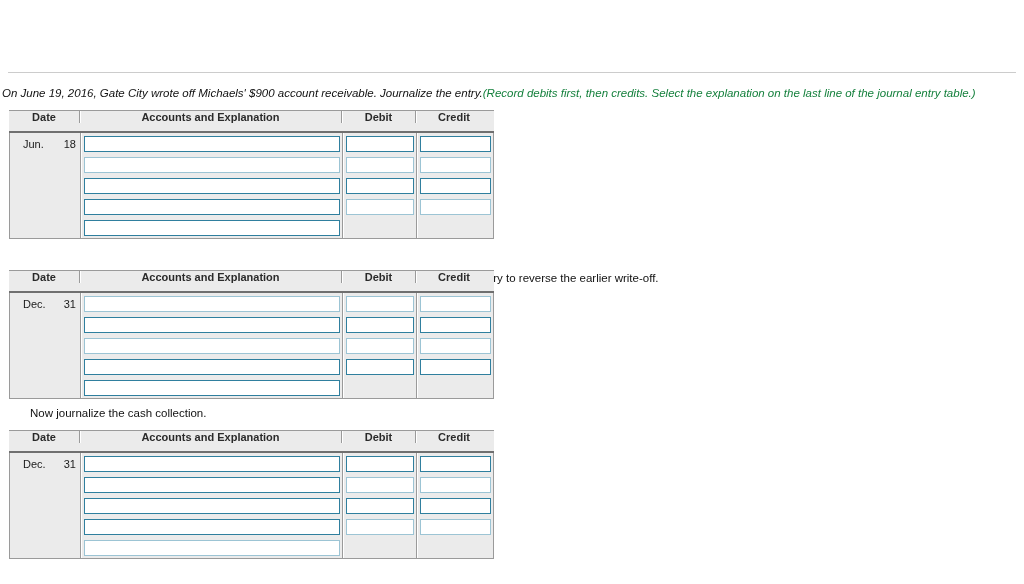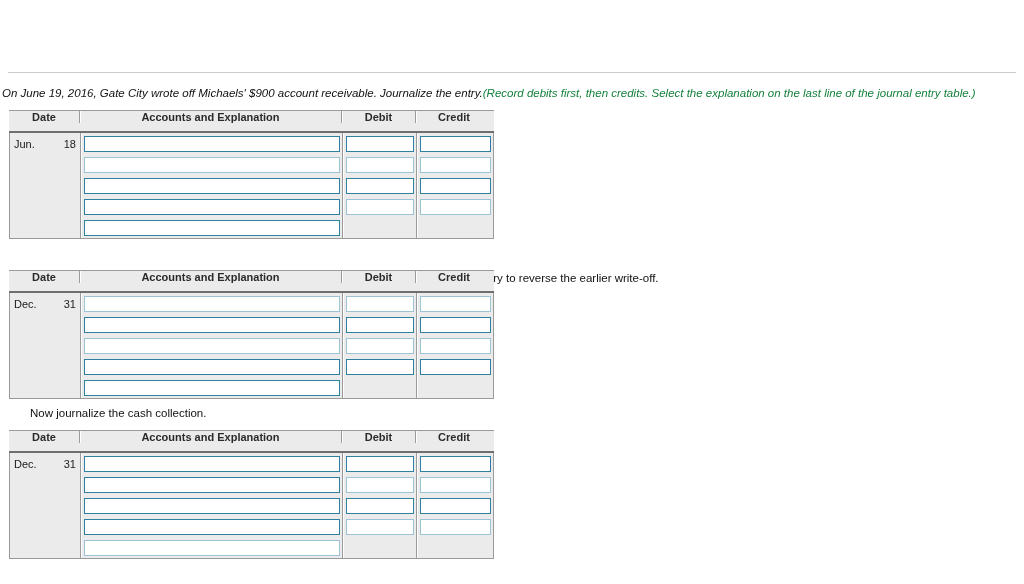--- a/index.html
+++ b/index.html
@@ -119,21 +119,21 @@
     display: flex;
     align-items: center;
     height: 21px;
   }
 
   .date-cell {
     width: 70px;
     box-sizing: border-box;
     display: flex;
     align-items: center;
-    padding: 0 4px 0 4px;
+    padding: 0 4px 0 13px;
     font-size: 11px;
     color: #1a1a1a;
   }
   .date-cell .mon { flex: 1 1 auto; text-align: left; }
   .date-cell .day { flex: 0 0 auto; text-align: right; }
   .date-cell.empty { visibility: hidden; }
 
   .field-wrap {
     box-sizing: border-box;
     display: flex;

